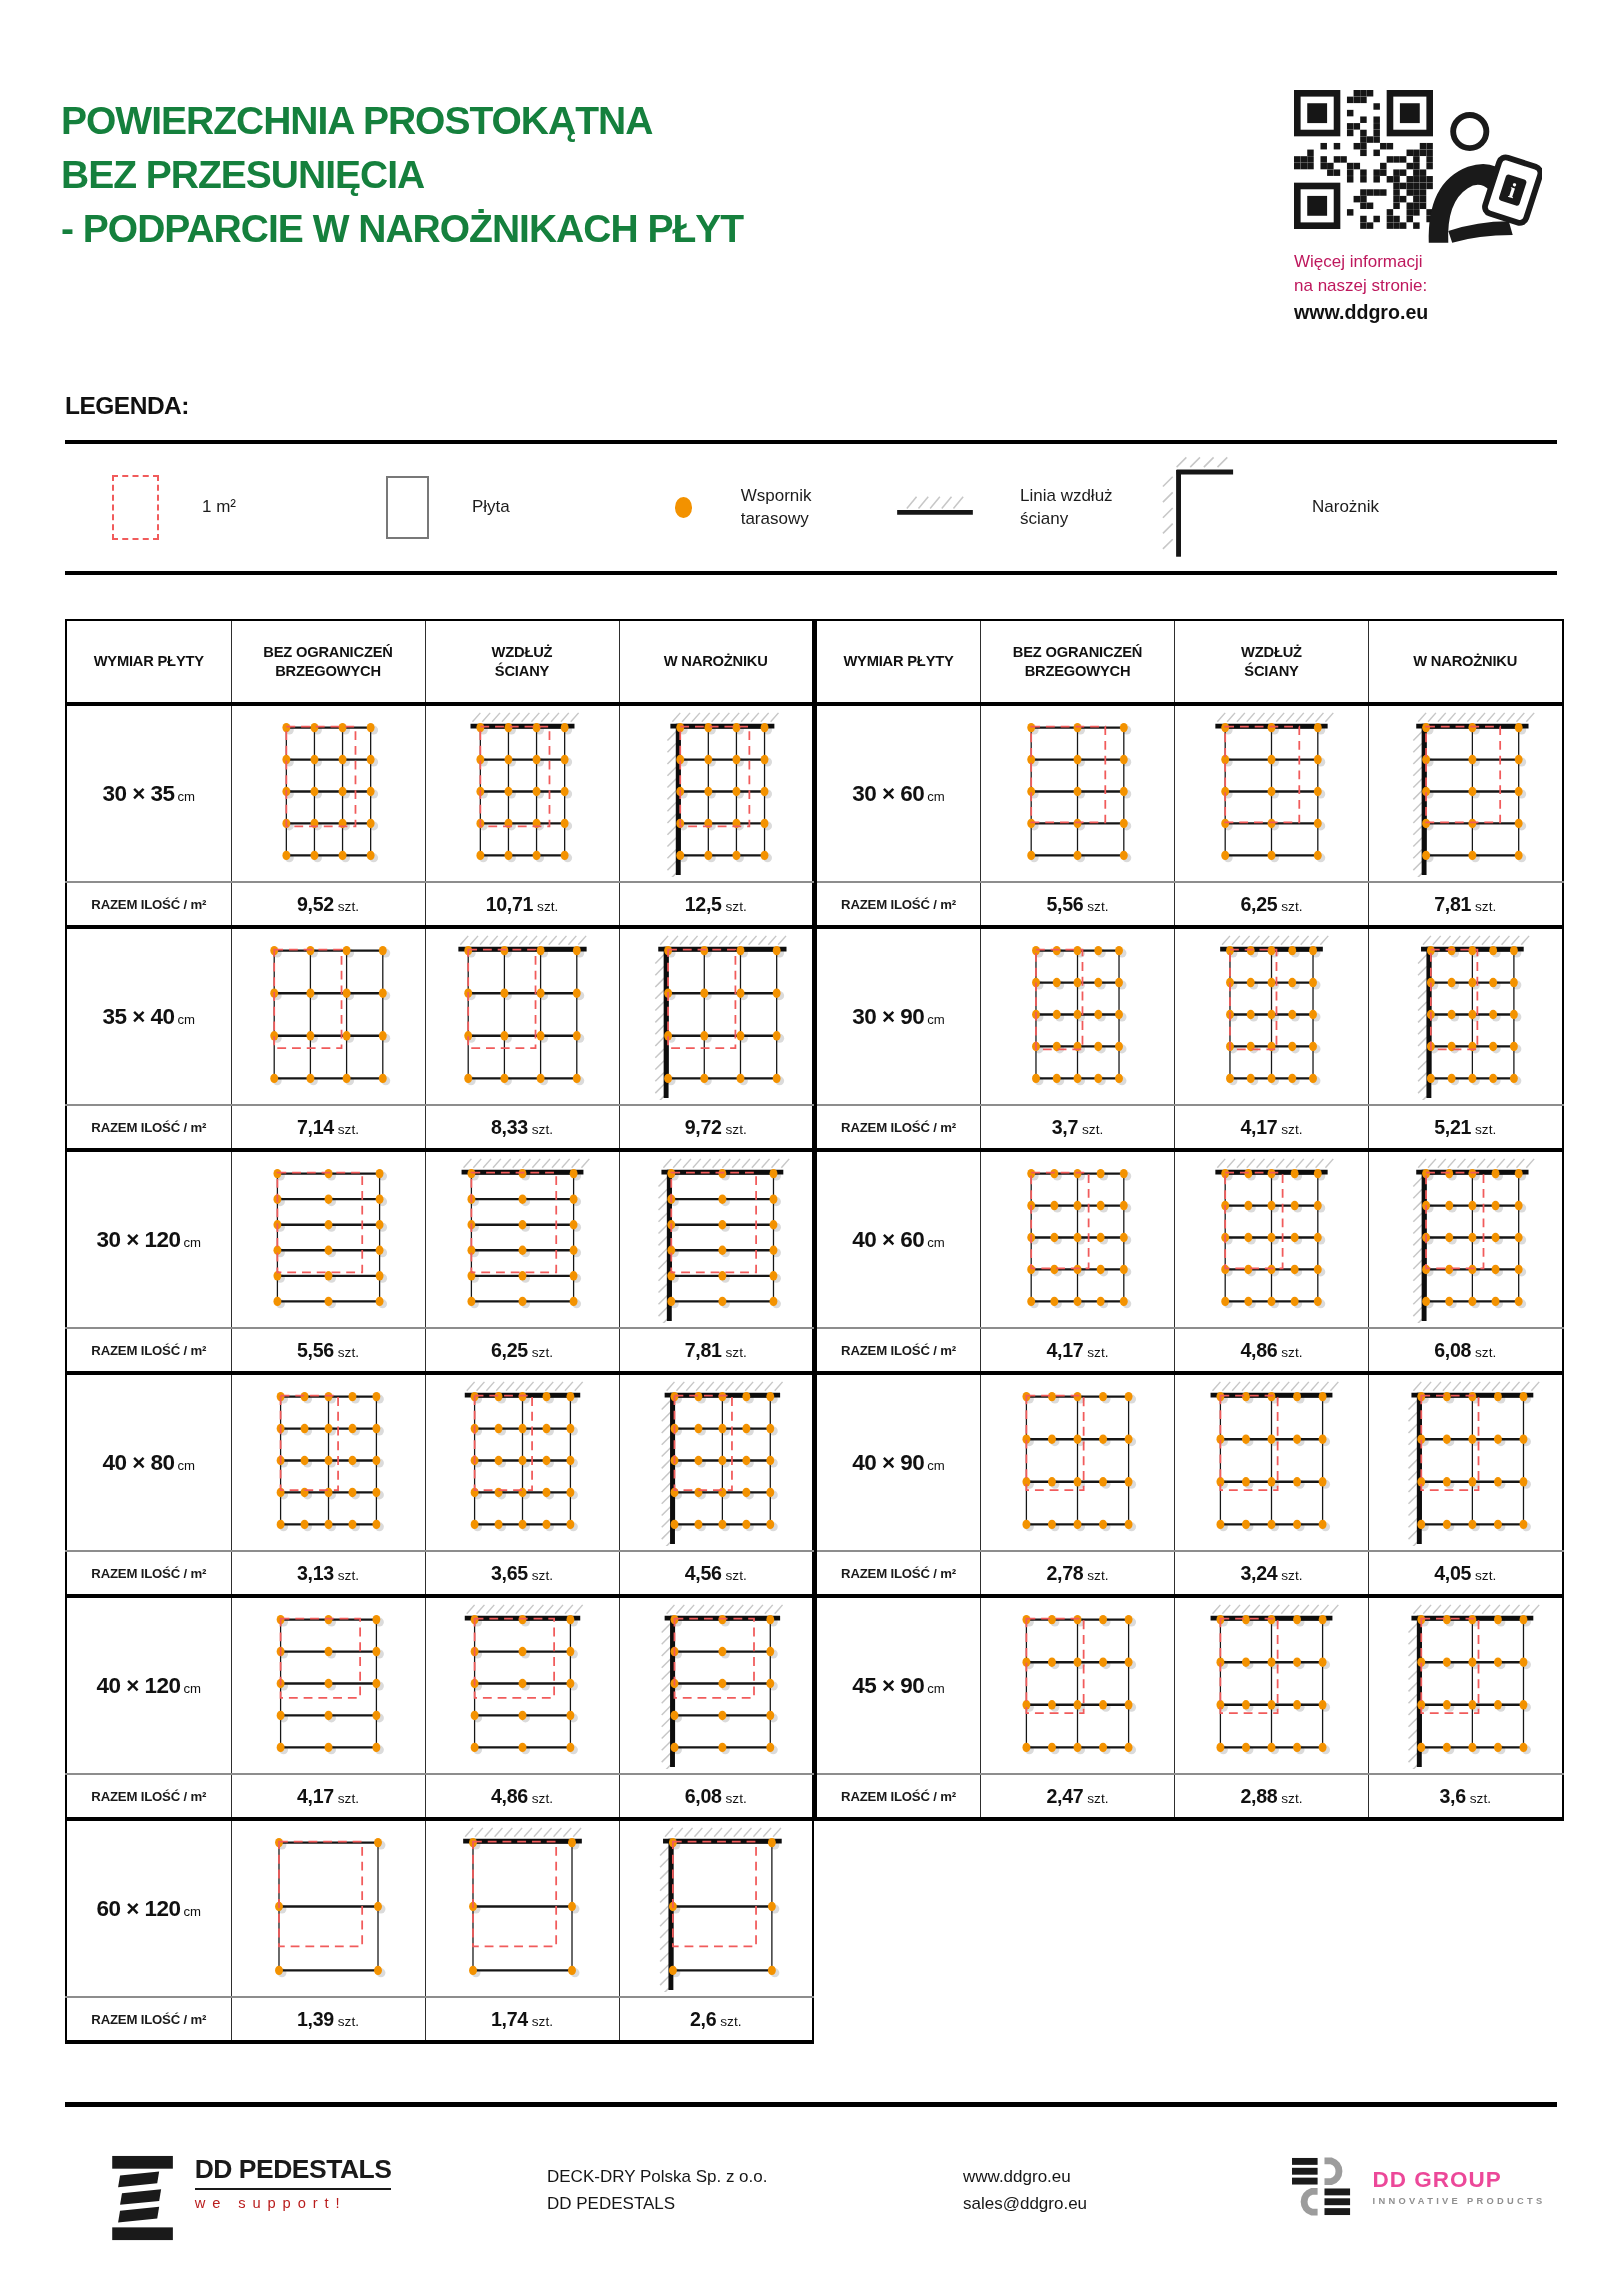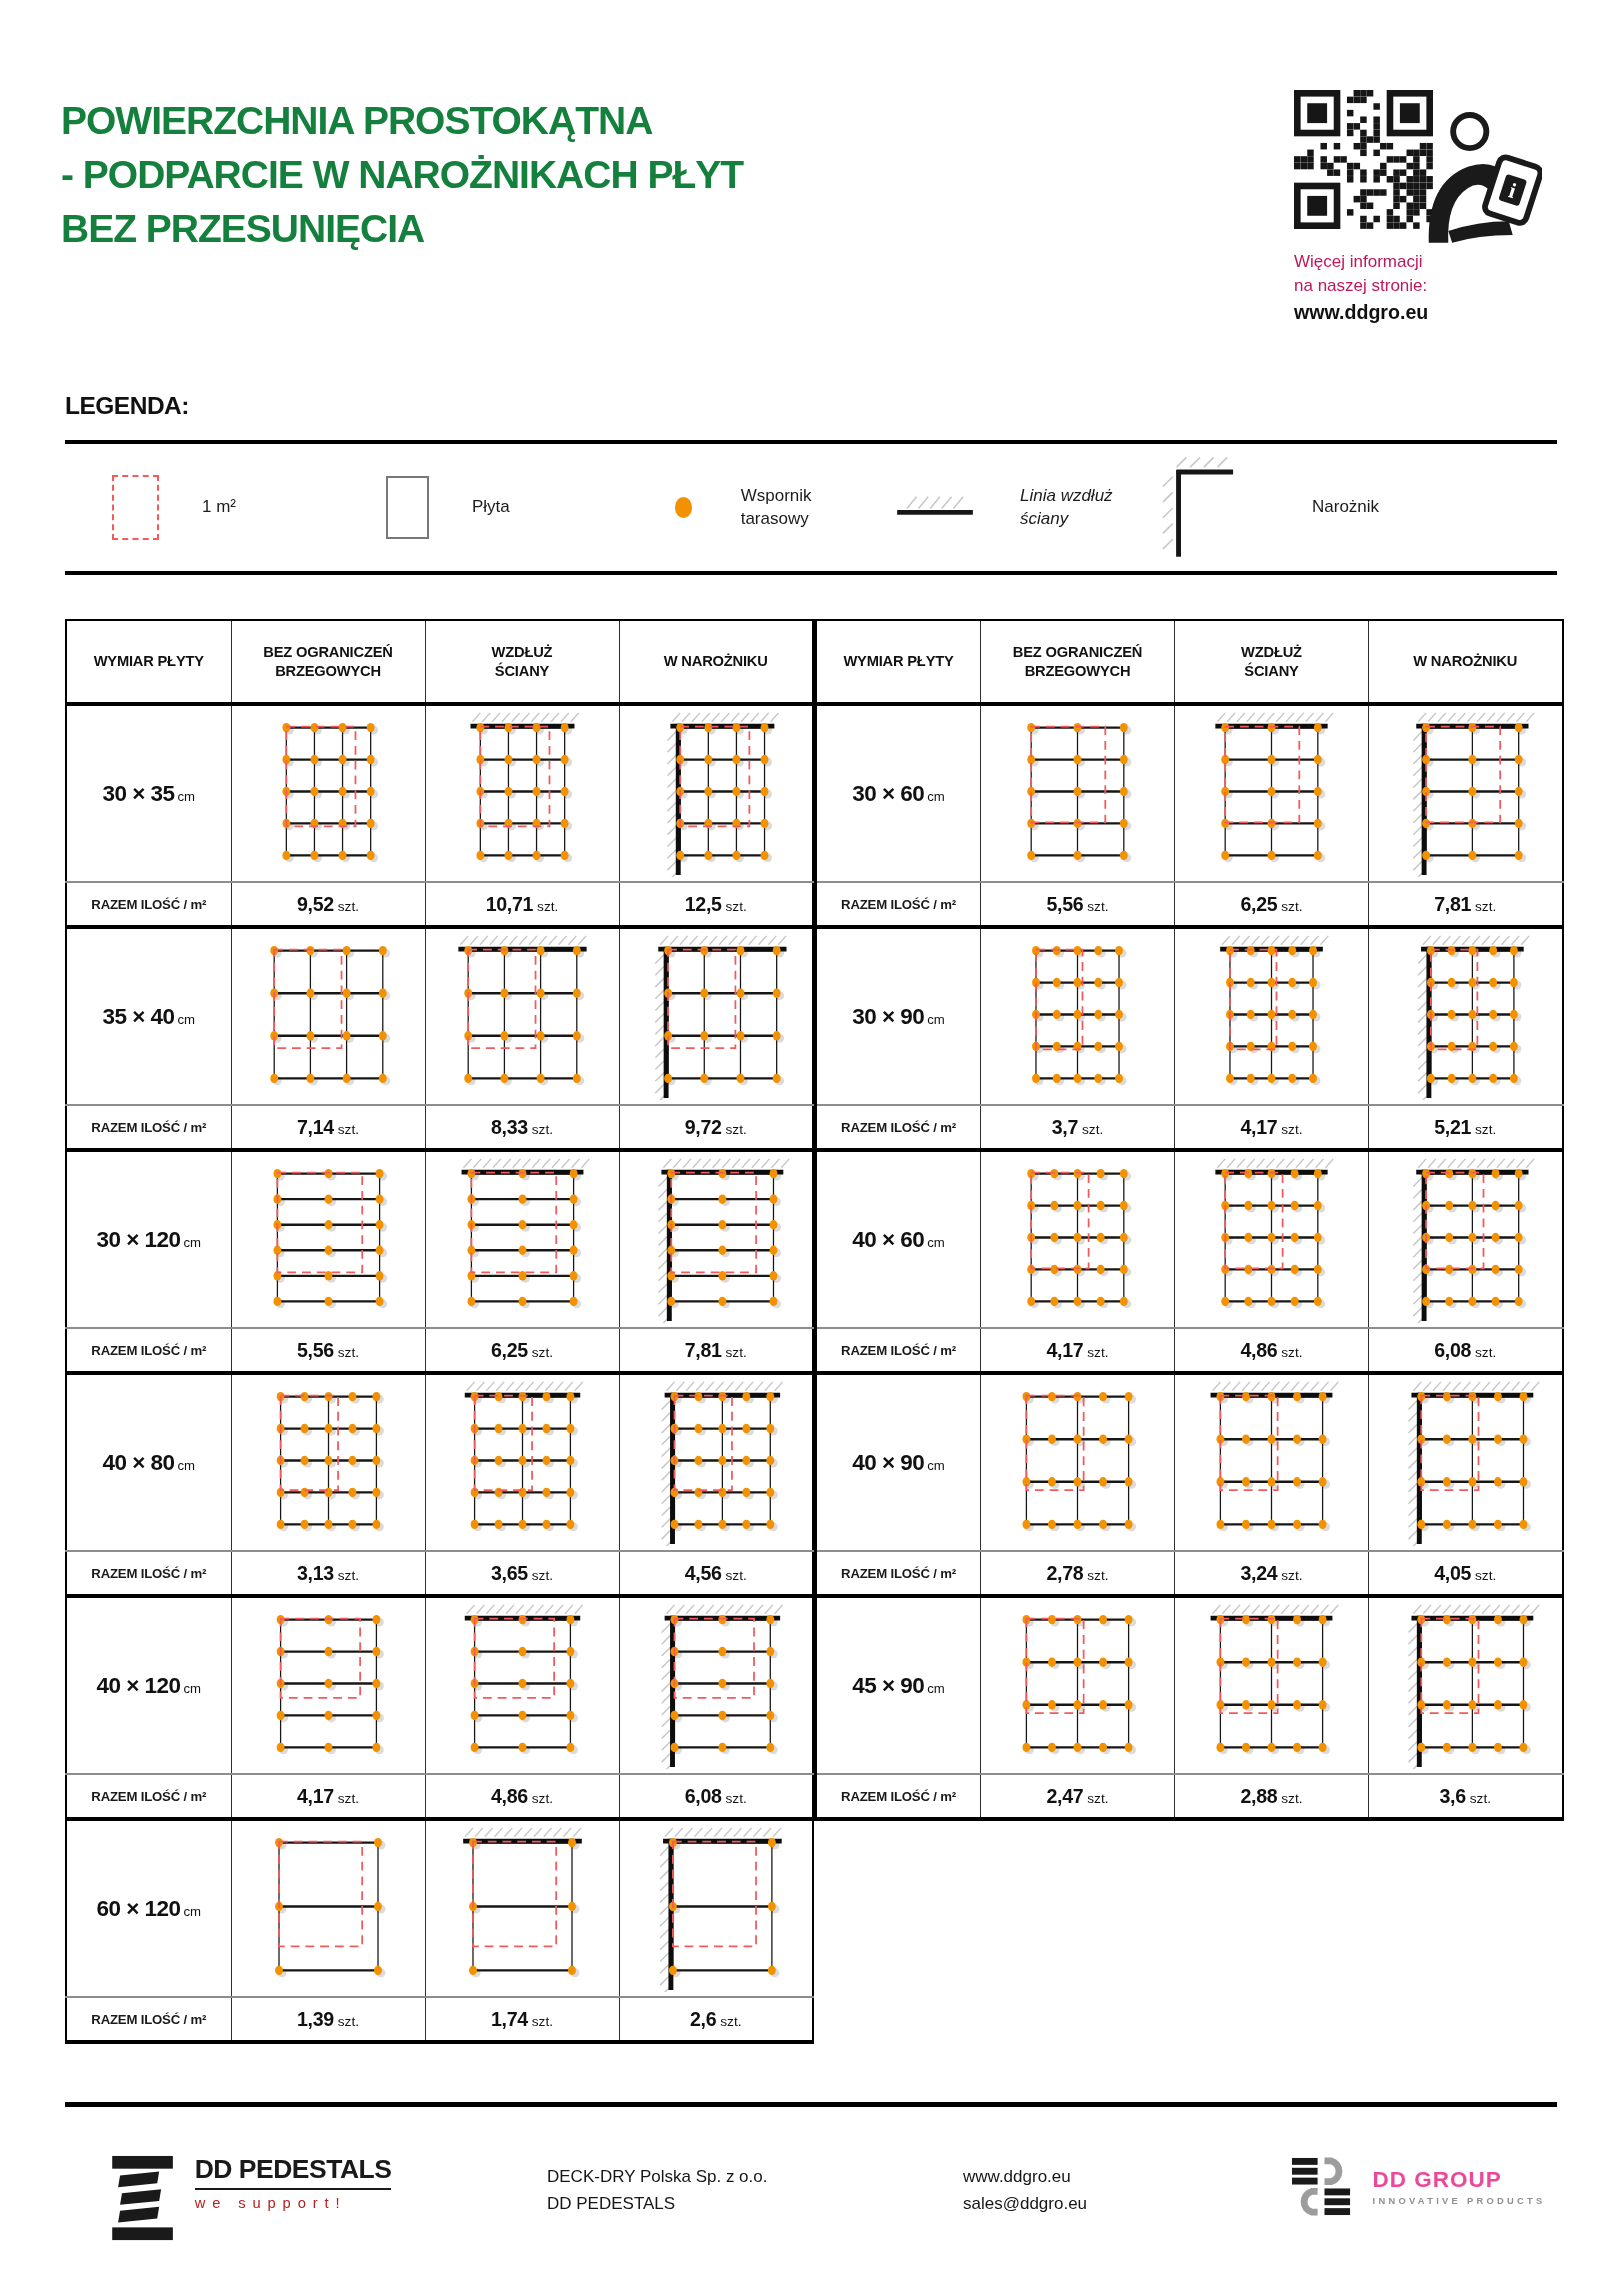--- a/index.html
+++ b/index.html
@@ -19,21 +19,21 @@
 
   
   .legend-heading { position:absolute; left:65px; top:392px; font-size:24.5px; font-weight:bold; letter-spacing:-0.5px; }
   .legend-strip { position:absolute; left:65px; top:440px; width:1492px; height:135px;
                   border-top:4.9px solid #000; border-bottom:4.9px solid #000; }
   .legend-item { position:absolute; top:0; height:100%; display:flex; align-items:center; }
   .legend-label { font-size:17px; line-height:22.5px; color:#1c1c1c; }
   .li-1m { left:47px; }  .li-1m .legend-label { margin-left:43px; }
   .li-plate { left:321px; } .li-plate .legend-label { margin-left:43px; }
   .li-dot { left:610px; } .li-dot .legend-label { margin-left:49px; width:108px; }
-  .li-line { left:828px;font-style:italic; } .li-line .legend-label { margin-left:43px; width:127px; }
+  .li-line { left:828px; } .li-line .legend-label { margin-left:43px; width:127px; }
   .li-corner { left:1096px;gap:24px; } .li-corner .legend-label { margin-left:51px; }
   .sym-1m { width:47px; height:65px; border:2px dashed #f15b5b; }
   .sym-plate { width:43px; height:63px; border:2px solid #787878; background:#fff; }
   .sym-dot { width:16.7px; height:20.6px; border-radius:50%; }
 
   
   .tables { position:absolute; left:65px; top:619px; display:flex; align-items:flex-start; }
   table.tbl { border-collapse:collapse; table-layout:fixed; background:#fff;padding-left:20px; }
   table.tbl.left { width:747px; border:2.5px solid #000; }
   table.tbl.right { width:745px; border:2.5px solid #000; border-left:3.4px solid #000; }
@@ -63,22 +63,22 @@
   .group-name { font-size:22.5px; font-weight:bold; letter-spacing:1px; color:#ec4899; }
   .group-tagline { font-size:9.3px; letter-spacing:3.3px; color:#8f8f8f; margin-top:2.9px; font-weight:bold; }
 </style>
 </head>
 <body>
 
 <div class="page">
 
   <div class="title">
     <div>POWIERZCHNIA PROSTOKĄTNA</div>
+    <div>BEZ PRZESUNIĘCIA</div>
     <div>- PODPARCIE W NAROŻNIKACH PŁYT</div>
-    <div>BEZ PRZESUNIĘCIA</div>
   </div>
 
   <div class="qr-wrap">
     <div class="qr-row">
       <svg id="qr" class="qr-svg" width="139" height="139" viewBox="0 0 142 142">
           <rect x="60.857142857142854" y="0" width="6.626666666666667" height="6.626666666666667" fill="#161616"></rect>
           <rect x="67.61904761904762" y="0" width="6.626666666666667" height="6.626666666666667" fill="#161616"></rect>
           <rect x="74.38095238095238" y="0" width="6.626666666666667" height="6.626666666666667" fill="#161616"></rect>
           <rect x="54.095238095238095" y="6.761904761904762" width="6.626666666666667" height="6.626666666666667" fill="#161616"></rect>
           <rect x="60.857142857142854" y="6.761904761904762" width="6.626666666666667" height="6.626666666666667" fill="#161616"></rect>

